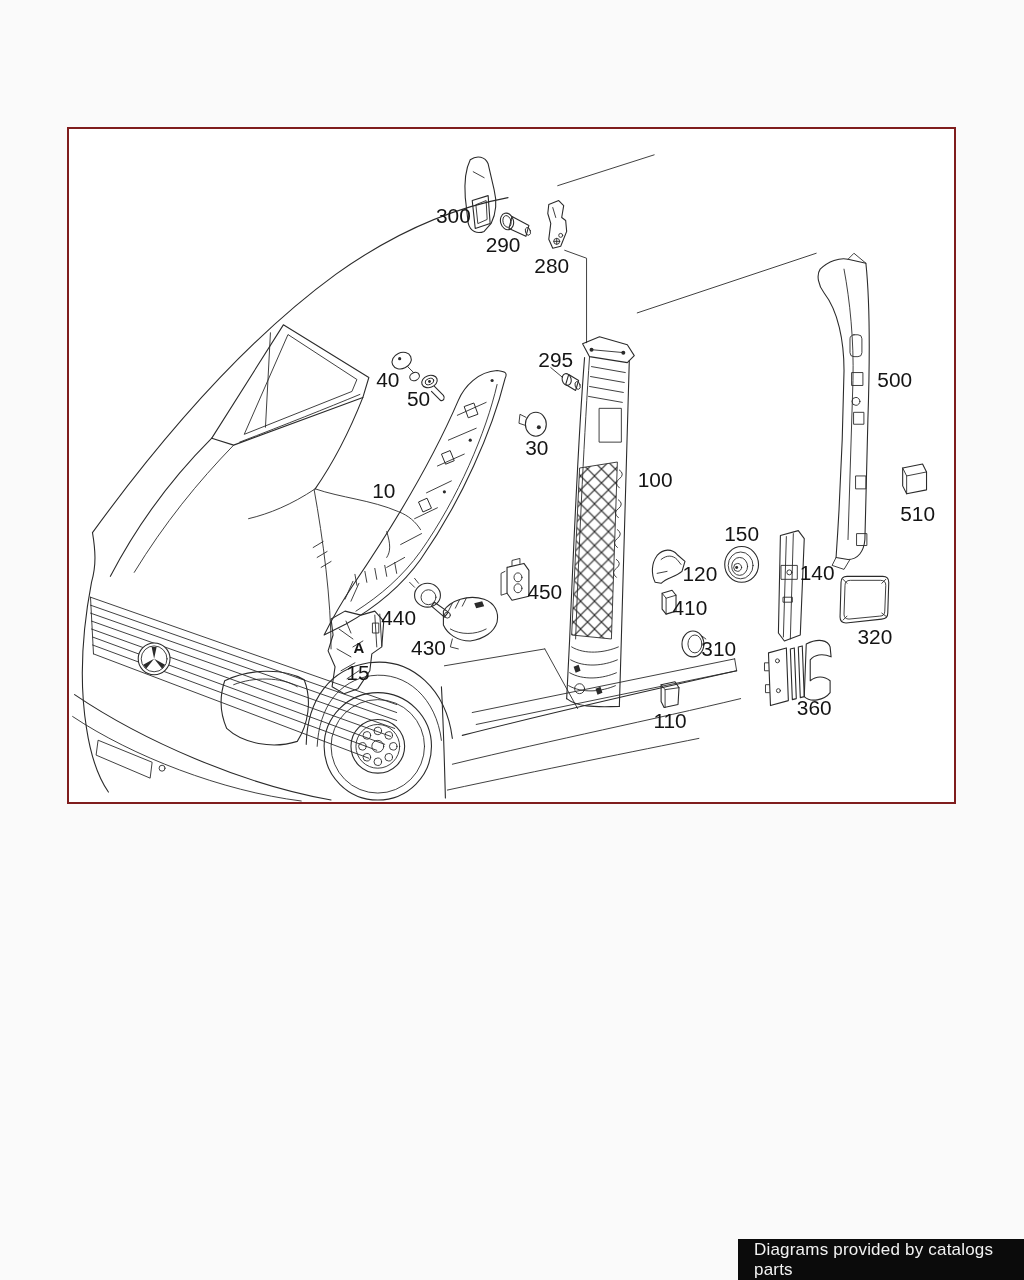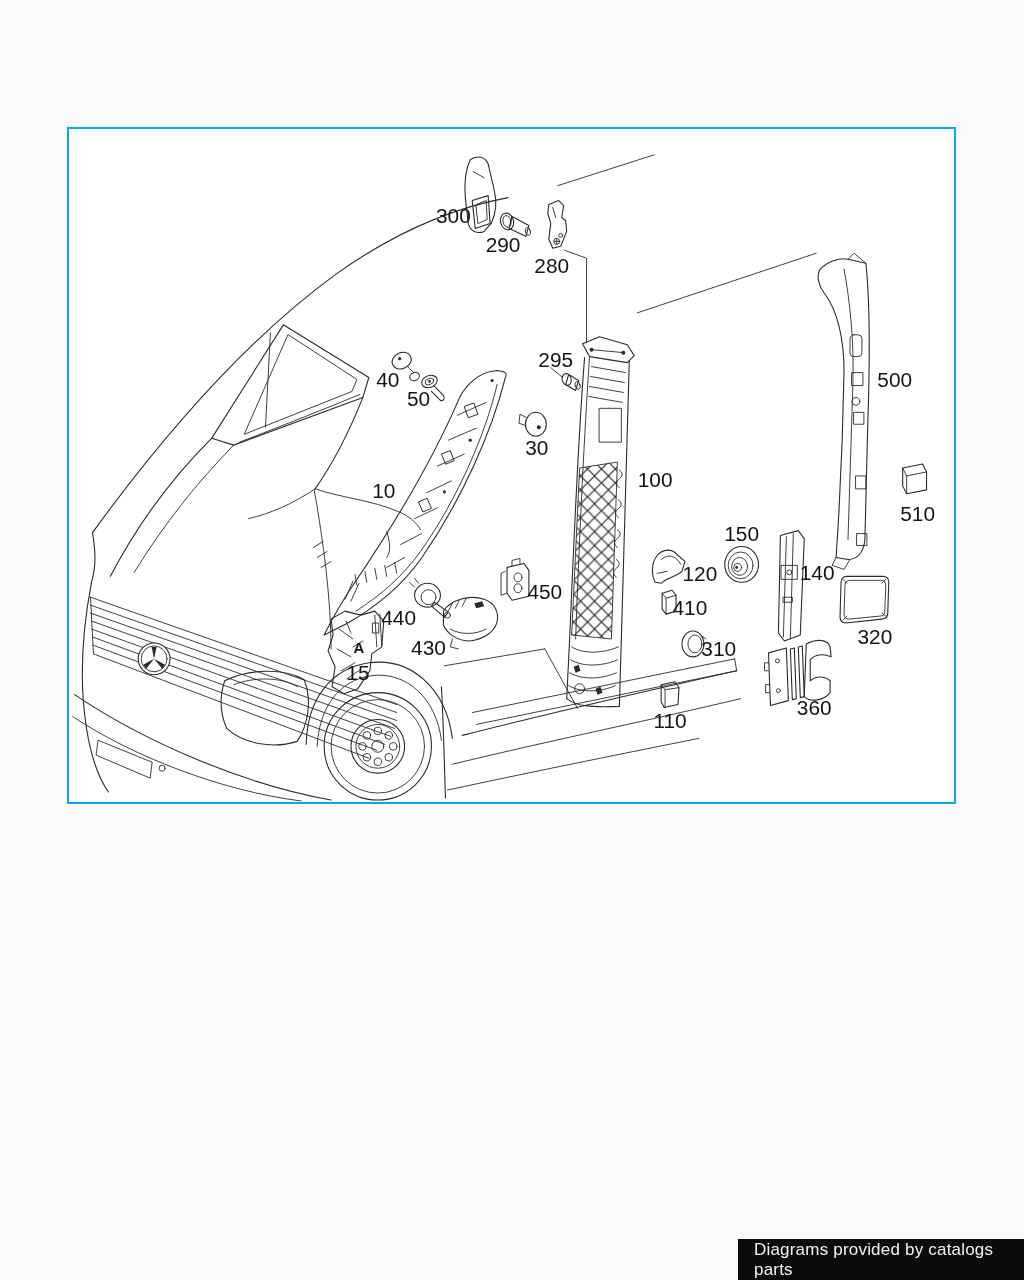--- a/index.html
+++ b/index.html
@@ -7,21 +7,21 @@
     width:1024px;height:1280px;
     background:#fafafa;
     font-family:"Liberation Sans", sans-serif;
     position:relative;
     overflow:hidden;
   }
   .page{position:absolute;inset:0;width:1024px;height:1280px;}
   .frame{
     position:absolute;left:67px;top:127px;width:889px;height:677px;
     background:#ffffff;
-    border:2px solid #0ea5e9;
+    border:2px solid #7f1d1d;
     box-sizing:border-box;
     padding-left:48px;
   }
   .frame svg{position:absolute;left:0;top:0;width:100%;height:100%;}
   .art path,.art line,.art circle,.art ellipse,.art rect,.art polyline{
     fill:none;stroke:#2b2b2b;stroke-width:1.1;
     stroke-linecap:round;stroke-linejoin:round;
   }
   .art .thin{stroke-width:0.9;}
   .art .wfill{fill:#ffffff;}

